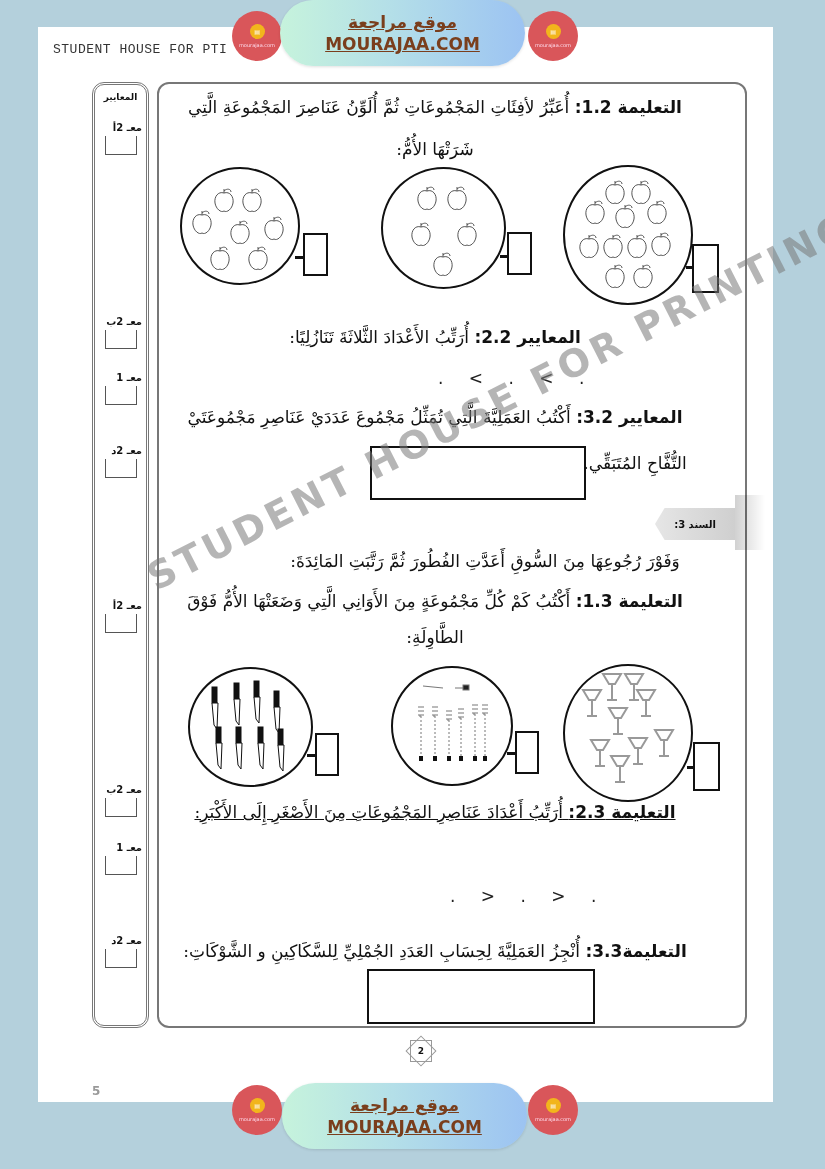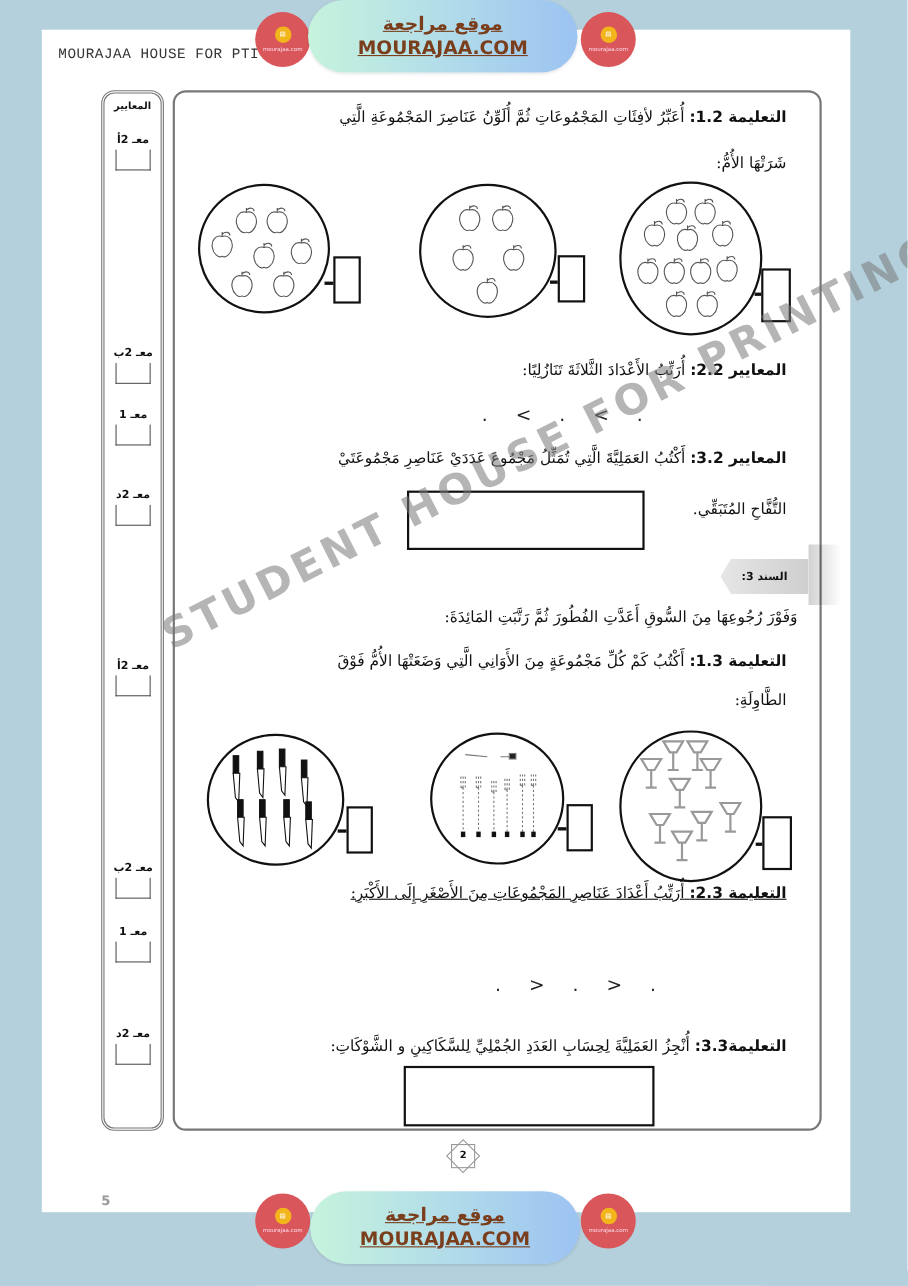--- a/index.html
+++ b/index.html
@@ -52,31 +52,31 @@
   }
   .main-frame {
     position:absolute; left:157px; top:82px; width:590px; height:946px;
     border:2.5px solid #777; border-radius:12px; box-sizing:border-box;
   }
   .crit-title {
     position:absolute; left:92px; top:92px; width:57px; text-align:center;
     font-family:"DejaVu Sans", sans-serif; font-size:9px; font-weight:bold; color:#111;
   }
   .crit {
-    position:absolute; left:100px; width:42px; text-align:center;
+    position:absolute; left:100px; width:42px; text-align:right;
   }
   .crit .lbl {
     font-family:"DejaVu Sans", sans-serif; font-size:10px; font-weight:bold; color:#111; direction:rtl;
   }
   .crit .box {
     width:30px; height:18px; margin:3px auto 0; border:1px solid #555; border-top:none;
   }
   .txt {
-    position:absolute; direction:rtl; text-align:right;
-    font-family:"DejaVu Serif", serif; font-size:14px; color:#111; line-height:34px;
+    position:absolute; direction:rtl; text-align:center;
+    font-family:"DejaVu Serif", serif; font-size:17px; color:#111; line-height:34px;
   }
   .txt b { font-family:"DejaVu Sans", sans-serif; }
   .order {
     position:absolute; font-family:"DejaVu Sans", sans-serif; font-size:17px; color:#222; letter-spacing:10px;
   }
   .circle {
     position:absolute; border:2.5px solid #111; border-radius:50%; box-sizing:border-box;
   }
   .ansbox {
     position:absolute; border:2.5px solid #111; box-sizing:border-box; background:#fff;
@@ -102,21 +102,21 @@
   }
   .pagenum .frame { position:absolute; width:20px; height:20px; border:1px solid #999; transform:rotate(45deg); }
   .pagenum .frame2 { position:absolute; width:20px; height:20px; border:1px solid #999; }
   .pagenum span { position:relative; font-family:"DejaVu Sans", sans-serif; font-weight:bold; font-size:9px; color:#111; }
   .folio { position:absolute; left:92px; top:1084px; font-family:"DejaVu Sans", sans-serif; font-size:12px; color:#999; font-weight:bold; }
 </style>
 </head>
 <body>
 
 <div class="page"></div>
-<div class="header-text">MOURAJAA HOUSE FOR PTI</div>
+<div class="header-text">STUDENT HOUSE FOR PTI</div>
 
 <div class="badge" style="left:232px;top:11px;">
   <div class="logo">▤</div>
   <div class="tiny">mourajaa.com</div>
 </div>
 <div class="banner" style="left:280px;top:0px;">
   <div class="ar">موقع مراجعة</div>
   <div class="en">MOURAJAA.COM</div>
 </div>
 <div class="badge" style="left:528px;top:11px;">

